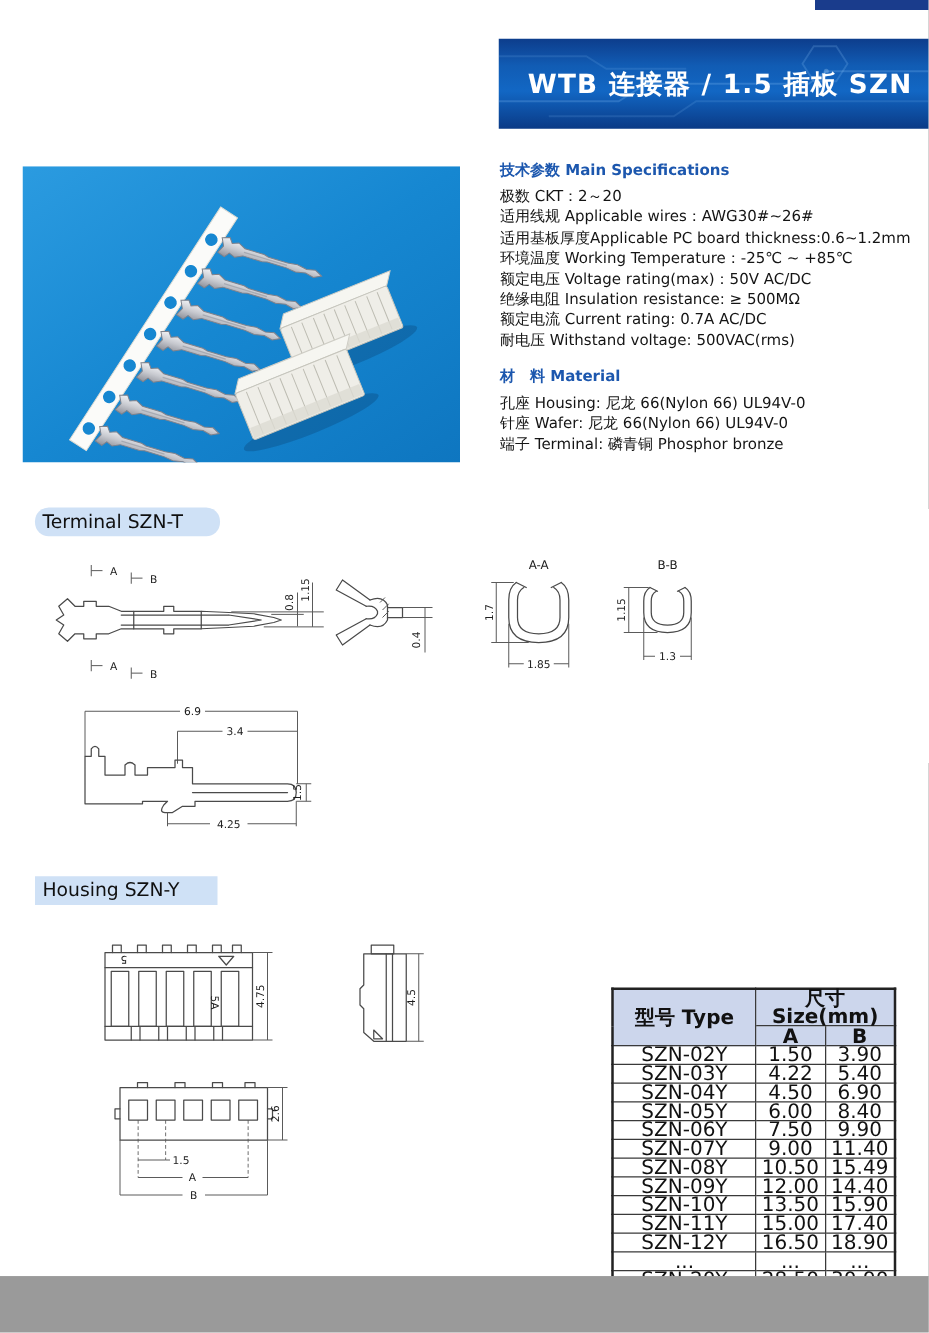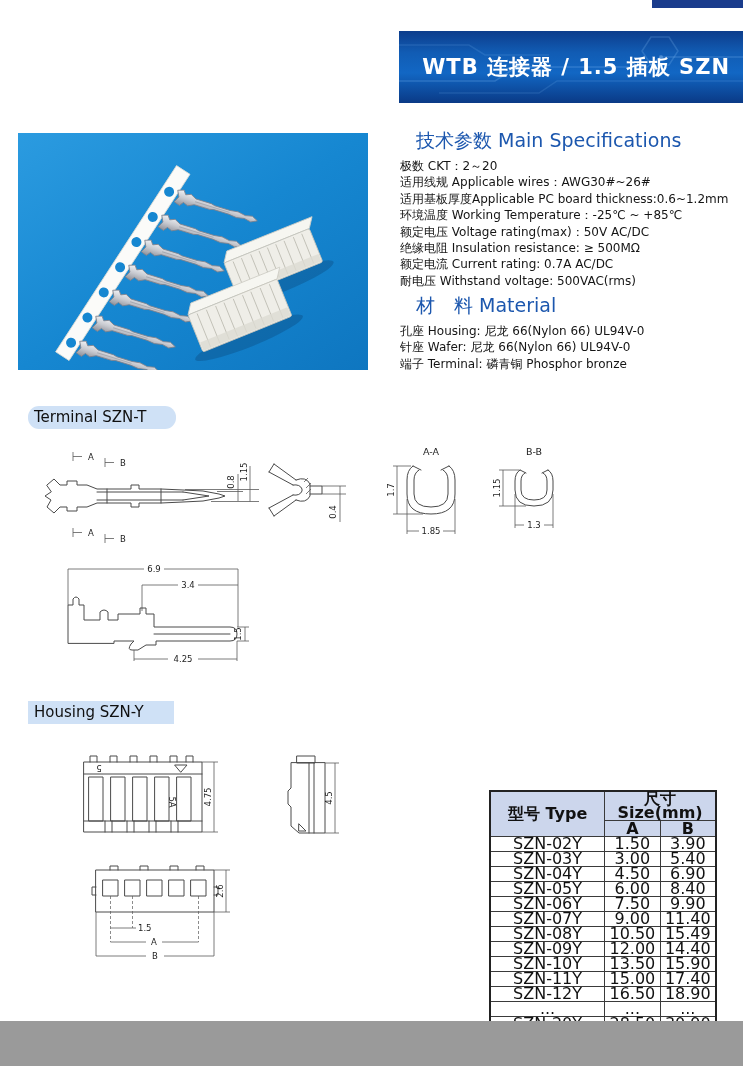--- a/index.html
+++ b/index.html
@@ -16,21 +16,21 @@
   .banner svg{position:absolute;left:0;top:0;}
   .banner-title{position:relative;color:#ffffff;font-size:21px;font-weight:bold;
           letter-spacing:1px;padding-right:13px;white-space:nowrap;}
 
   
   .photo{position:absolute;left:18px;top:133px;width:350px;height:237px;}
 
   
   .specs{position:absolute;left:400px;top:128px;width:343px;}
   .mat{position:absolute;left:400px;top:293px;width:343px;}
-  .blk-title{color:#1c57ae;font-size:19px;font-weight:normal;margin:0 0 4px 16px;}
+  .blk-title{color:#1c57ae;font-size:12px;font-weight:bold;margin:0 0 4px 0;}
   .blk-line{font-size:12px;line-height:16.4px;color:#151515;}
 
   
   .sec-label{position:absolute;font-size:15px;color:#101010;background:#cfe1f6;
              padding:2px 30px 3px 6px;}
   .sec-terminal{left:28px;top:406px;border-radius:11px;}
   .sec-housing{left:28px;top:701px;}
 
   
   .drw{position:absolute;}
@@ -260,21 +260,21 @@
       </tr>
     </thead>
     <tbody>
       <tr>
           <td>SZN-02Y</td>
           <td>1.50</td>
           <td>3.90</td>
         </tr>
       <tr>
           <td>SZN-03Y</td>
-          <td>3.00</td>
+          <td>4.22</td>
           <td>5.40</td>
         </tr>
       <tr>
           <td>SZN-04Y</td>
           <td>4.50</td>
           <td>6.90</td>
         </tr>
       <tr>
           <td>SZN-05Y</td>
           <td>6.00</td>

